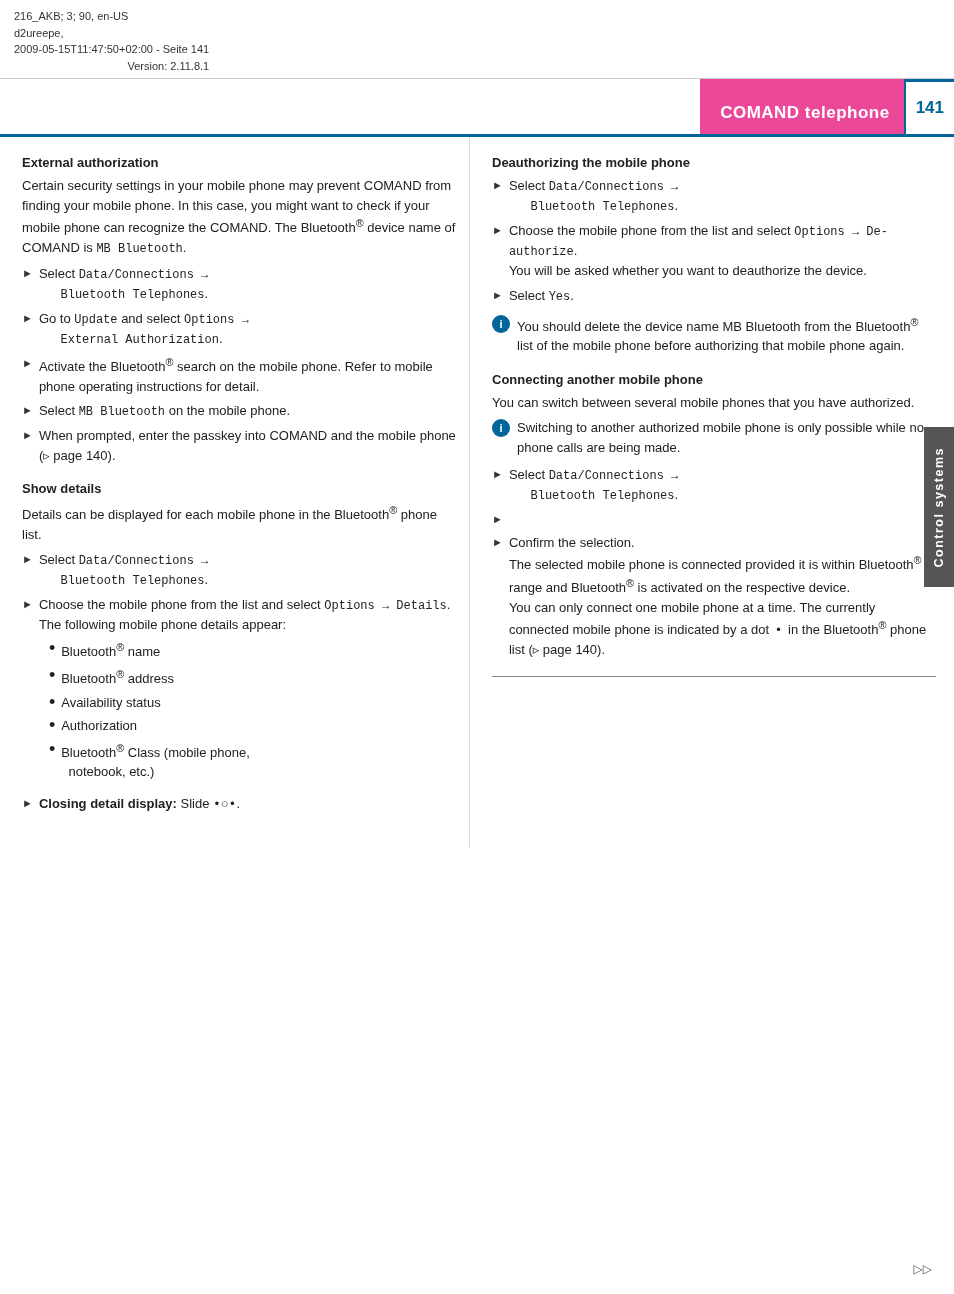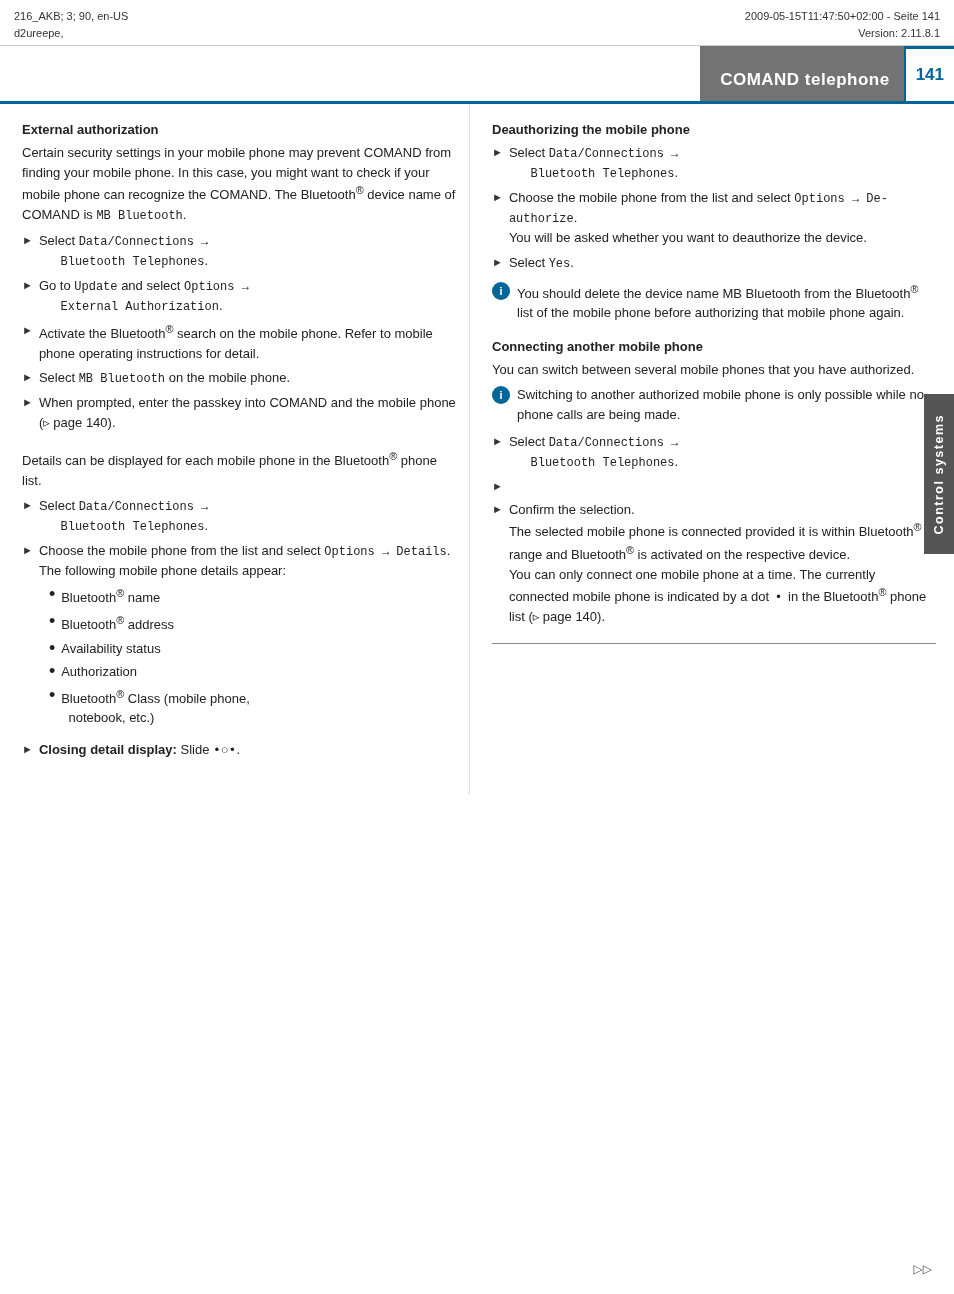--- a/index.html
+++ b/index.html
@@ -14,37 +14,38 @@
 
     
     .page-header {
       display: flex;
       justify-content: space-between;
       align-items: flex-start;
       padding: 8px 14px 4px 14px;
       border-bottom: 1px solid #ccc;
       font-size: 11px;
       color: #333;
+      flex-direction: column;
     }
     .header-left { line-height: 1.5; }
     .header-right { line-height: 1.5; text-align: right; }
 
     
     .title-bar {
       display: flex;
       align-items: stretch;
       background: #fff;
       border-bottom: 3px solid #006699;
       position: relative;
     }
     .title-bar-spacer {
       flex: 1;
     }
     .title-box {
-      background: #737373;
+      background: #ec4899;
       color: #fff;
       font-size: 17px;
       font-weight: bold;
       padding: 20px 14px 8px 20px;
       letter-spacing: 0.5px;
       display: flex;
       align-items: center;
     }
     .page-number-box {
       background: #fff;
@@ -266,20 +267,21 @@
               <span>Select&nbsp;<span class="code">MB Bluetooth</span> on the mobile phone.</span>
             </li>
             <li>
               <span class="arrow">►</span>
               <span>When prompted, enter the passkey into COMAND and the mobile phone<br>(▹&nbsp;page&nbsp;140).</span>
             </li>
           </ul>
         </div>
 
         <div class="section">
+          <h3>Show details</h3>
           <p>Details can be displayed for each mobile phone in the Bluetooth<sup>®</sup> phone list.</p>
 
           <ul class="bullet-list">
             <li>
               <span class="arrow">►</span>
               <span>Select <span class="code">Data/Connections&nbsp;→<br>&nbsp;&nbsp;&nbsp;Bluetooth Telephones</span>.</span>
             </li>
             <li>
               <span class="arrow">►</span>
               <span>

